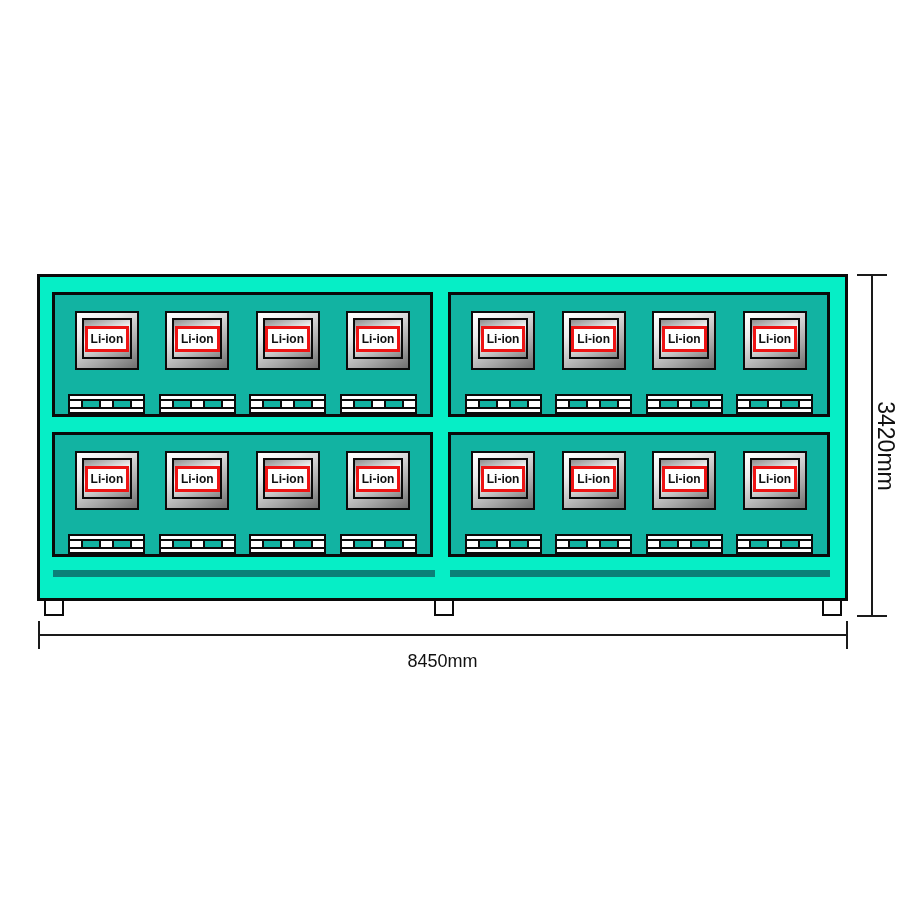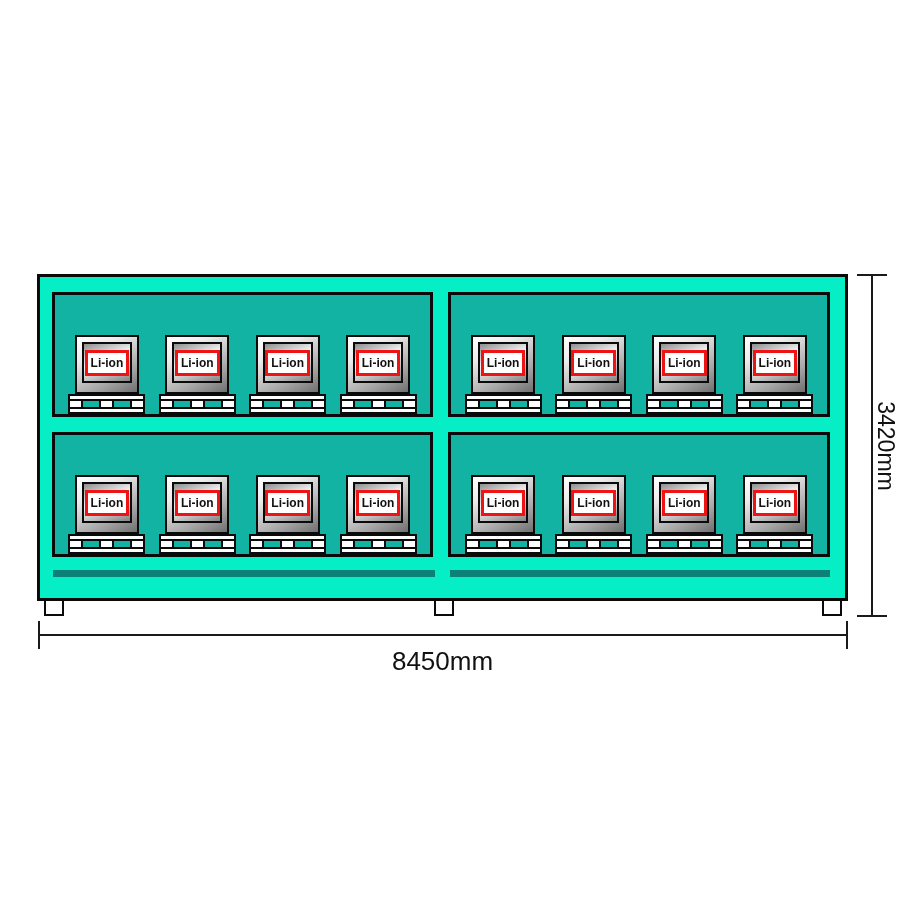--- a/index.html
+++ b/index.html
@@ -23,21 +23,21 @@
   .bay-tl{left:12px;top:15px;width:381px;height:125px;}
   .bay-tr{left:408px;top:15px;width:382px;height:125px;}
   .bay-bl{left:12px;top:155px;width:381px;height:125px;}
   .bay-br{left:408px;top:155px;width:382px;height:125px;}
 
   .rail{position:absolute;height:7px;background:var(--rail);}
   .rail-left{left:13px;top:293px;width:382px;}
   .rail-right{left:410px;top:293px;width:380px;}
 
   
-  .unit{width:77px;display:flex;flex-direction:column;align-items:center;}
+  .unit{width:77px;display:flex;flex-direction:column;align-items:center;gap:24px;}
   .module{width:64px;height:59px;border:2px solid var(--outline);position:relative;
     background:linear-gradient(150deg,#ffffff 0%,#ececec 28%,#a8a8a8 70%,#6f6f6f 100%);}
   .module-panel{position:absolute;left:5px;right:5px;top:5px;bottom:9px;
     border:2px solid var(--outline);
     background:linear-gradient(160deg,#8f8f8f 0%,#f4f4f4 42%,#c0c0c0 72%,#858585 100%);
     display:flex;align-items:center;justify-content:center;}
   .module-label{background:var(--label-bg);border:3px solid var(--label-border);
     font-size:12px;font-weight:bold;line-height:1;padding:4px 3px;white-space:nowrap;color:#111;}
   .pallet{width:77px;height:20px;display:flex;flex-direction:column;}
   .pallet-slat{height:7px;background:#fff;border:2px solid var(--outline);}
@@ -54,21 +54,21 @@
   .dim{position:absolute;background:var(--dim);}
   .vdim-line{left:871px;top:274px;width:2px;height:343px;}
   .vdim-tick-top{left:857px;top:274px;width:30px;height:2px;}
   .vdim-tick-bottom{left:857px;top:615px;width:30px;height:2px;}
   .hdim-line{left:38px;top:634px;width:810px;height:2px;}
   .hdim-tick-left{left:38px;top:621px;width:2px;height:28px;}
   .hdim-tick-right{left:846px;top:621px;width:2px;height:28px;}
   .vdim-label{position:absolute;left:841px;top:433px;width:90px;height:26px;line-height:26px;
     text-align:center;font-size:23px;transform:rotate(90deg);white-space:nowrap;}
   .hdim-label{position:absolute;left:37px;top:648px;width:811px;text-align:center;
-    font-size:26px;line-height:26px;}
+    font-size:18px;line-height:26px;}
 </style>
 </head>
 <body>
 
 <div class="stage">
 
 
   <div class="leg leg-left"></div>
   <div class="leg leg-center"></div>
   <div class="leg leg-right"></div>

